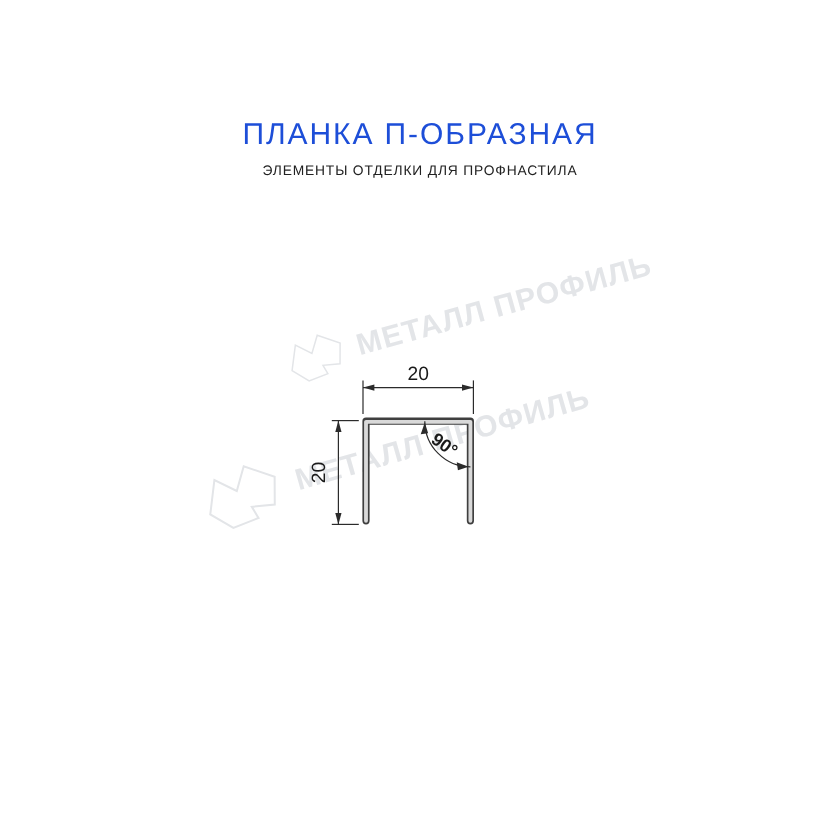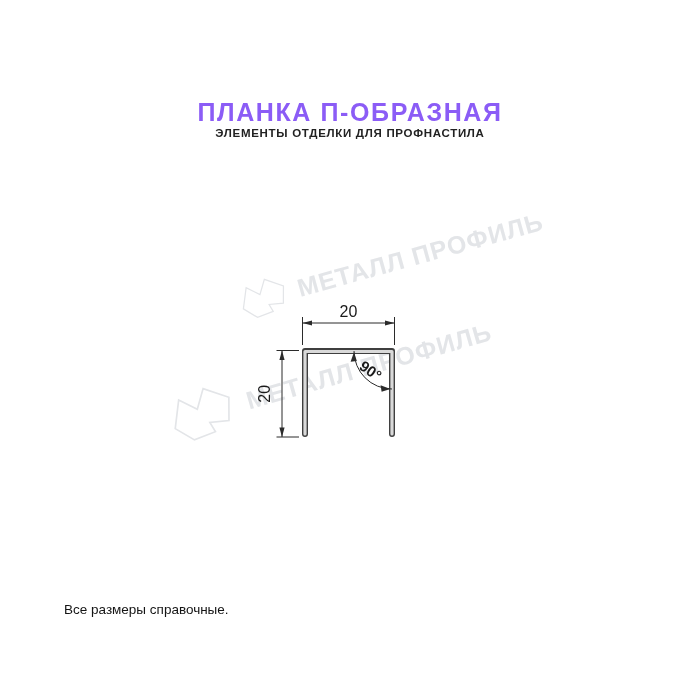--- a/index.html
+++ b/index.html
@@ -3,24 +3,24 @@
 <meta charset="utf-8">
 <style>
   html,body{margin:0;padding:0;background:#fff;}
   .page{
     position:relative;width:700px;height:700px;background:#ffffff;
     overflow:hidden;font-family:"Liberation Sans","DejaVu Sans",sans-serif;
   }
 
   
   .header{position:absolute;top:101px;left:0;right:0;text-align:center;z-index:3;}
-  .title{margin:0;font-weight:700;font-size:25px;line-height:23px;
-         letter-spacing:1.6px;color:#8b5cf6;}
+  .title{margin:0;font-weight:400;font-size:25px;line-height:23px;
+         letter-spacing:1.6px;color:#1d4ed8;}
   .title-line{display:block;}
-  .subtitle{margin-top:3px;font-size:11.5px;font-weight:700;
+  .subtitle{margin-top:13px;font-size:11.5px;font-weight:400;
             letter-spacing:.7px;color:#222;}
 
   
   .watermark{
     position:absolute;display:flex;align-items:center;gap:10px;
     color:#e3e5e8;transform-origin:0 50%;white-space:nowrap;z-index:1;
     user-select:none;
   }
   .wm-text{font-weight:700;font-size:25px;letter-spacing:1px;}
   .wm-logo{stroke:#e3e5e8;fill:none;stroke-width:2.4;}
@@ -99,16 +99,15 @@
 
     <g>
       <path class="dim-line" d="M354 351 A 38 38 0 0 0 392 389"></path>
       <polygon class="dim-arrow" points="354,352 350.6,361.8 356.8,361"></polygon>
       <polygon class="dim-arrow" points="390.5,389 380.6,385.2 381.6,391.8"></polygon>
       <text class="angle-text" x="371" y="376" text-anchor="middle" transform="rotate(35 371 370)">90°</text>
     </g>
   </svg>
 
   <footer class="footer">
-    <div>Все размеры справочные.</div>
   </footer>
 
 </div>
 
 </body></html>

